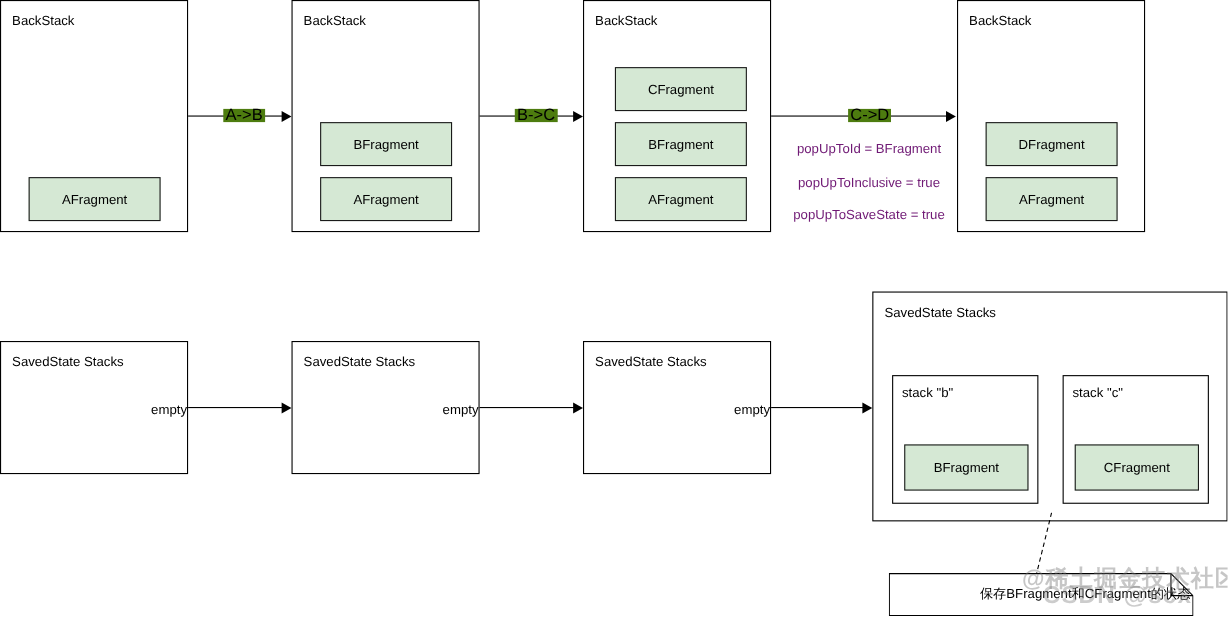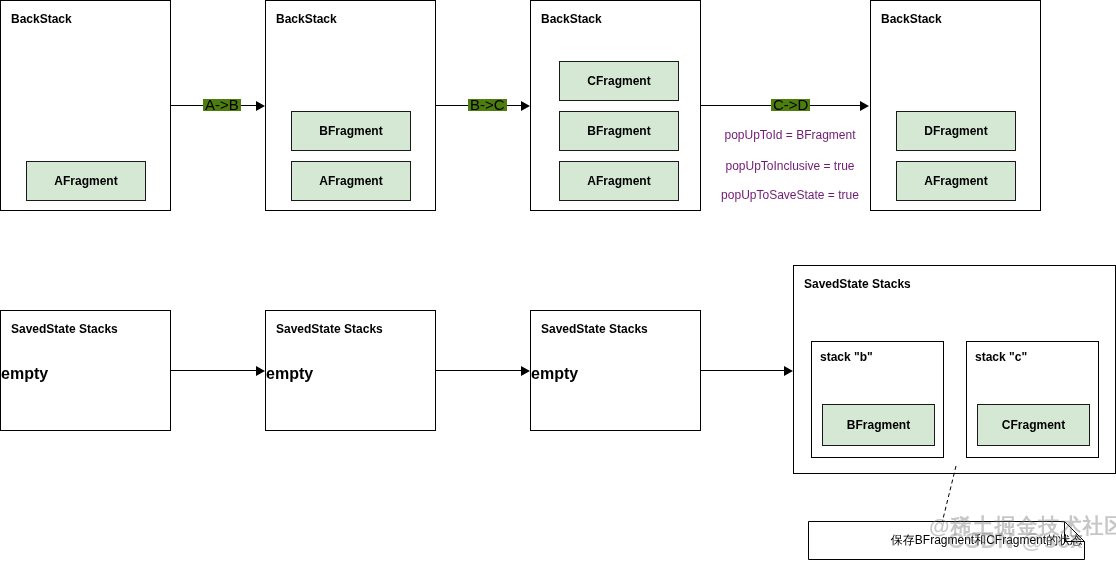--- a/index.html
+++ b/index.html
@@ -20,21 +20,20 @@
     left: 0; top: 0;
     width: 1116px;
     height: 561px;
   }
   
   .panel {
     position: absolute;
     box-sizing: border-box;
     background: #ffffff;
     border: 1px solid #000000;
-    font-weight: bold;
   }
   .panel-title {
     position: absolute;
     left: 10px;
     top: 11px;
     font-size: 12px;
     line-height: 14px;
     color: #000000;
     white-space: nowrap;
   }
@@ -45,22 +44,22 @@
     border: 1px solid #1a1a1a;
     display: flex;
     align-items: center;
     justify-content: center;
     font-size: 12px;
     color: #000000;
   }
   .empty-label {
     position: absolute;
     width: 100%;
-    text-align: left;
-    font-size: 16px;
+    text-align: right;
+    font-size: 12px;
     color: #000000;
   }
   
   .edge {
     position: absolute;
     height: 1px;
     background: #000000;
   }
   .arrowhead {
     position: absolute;

